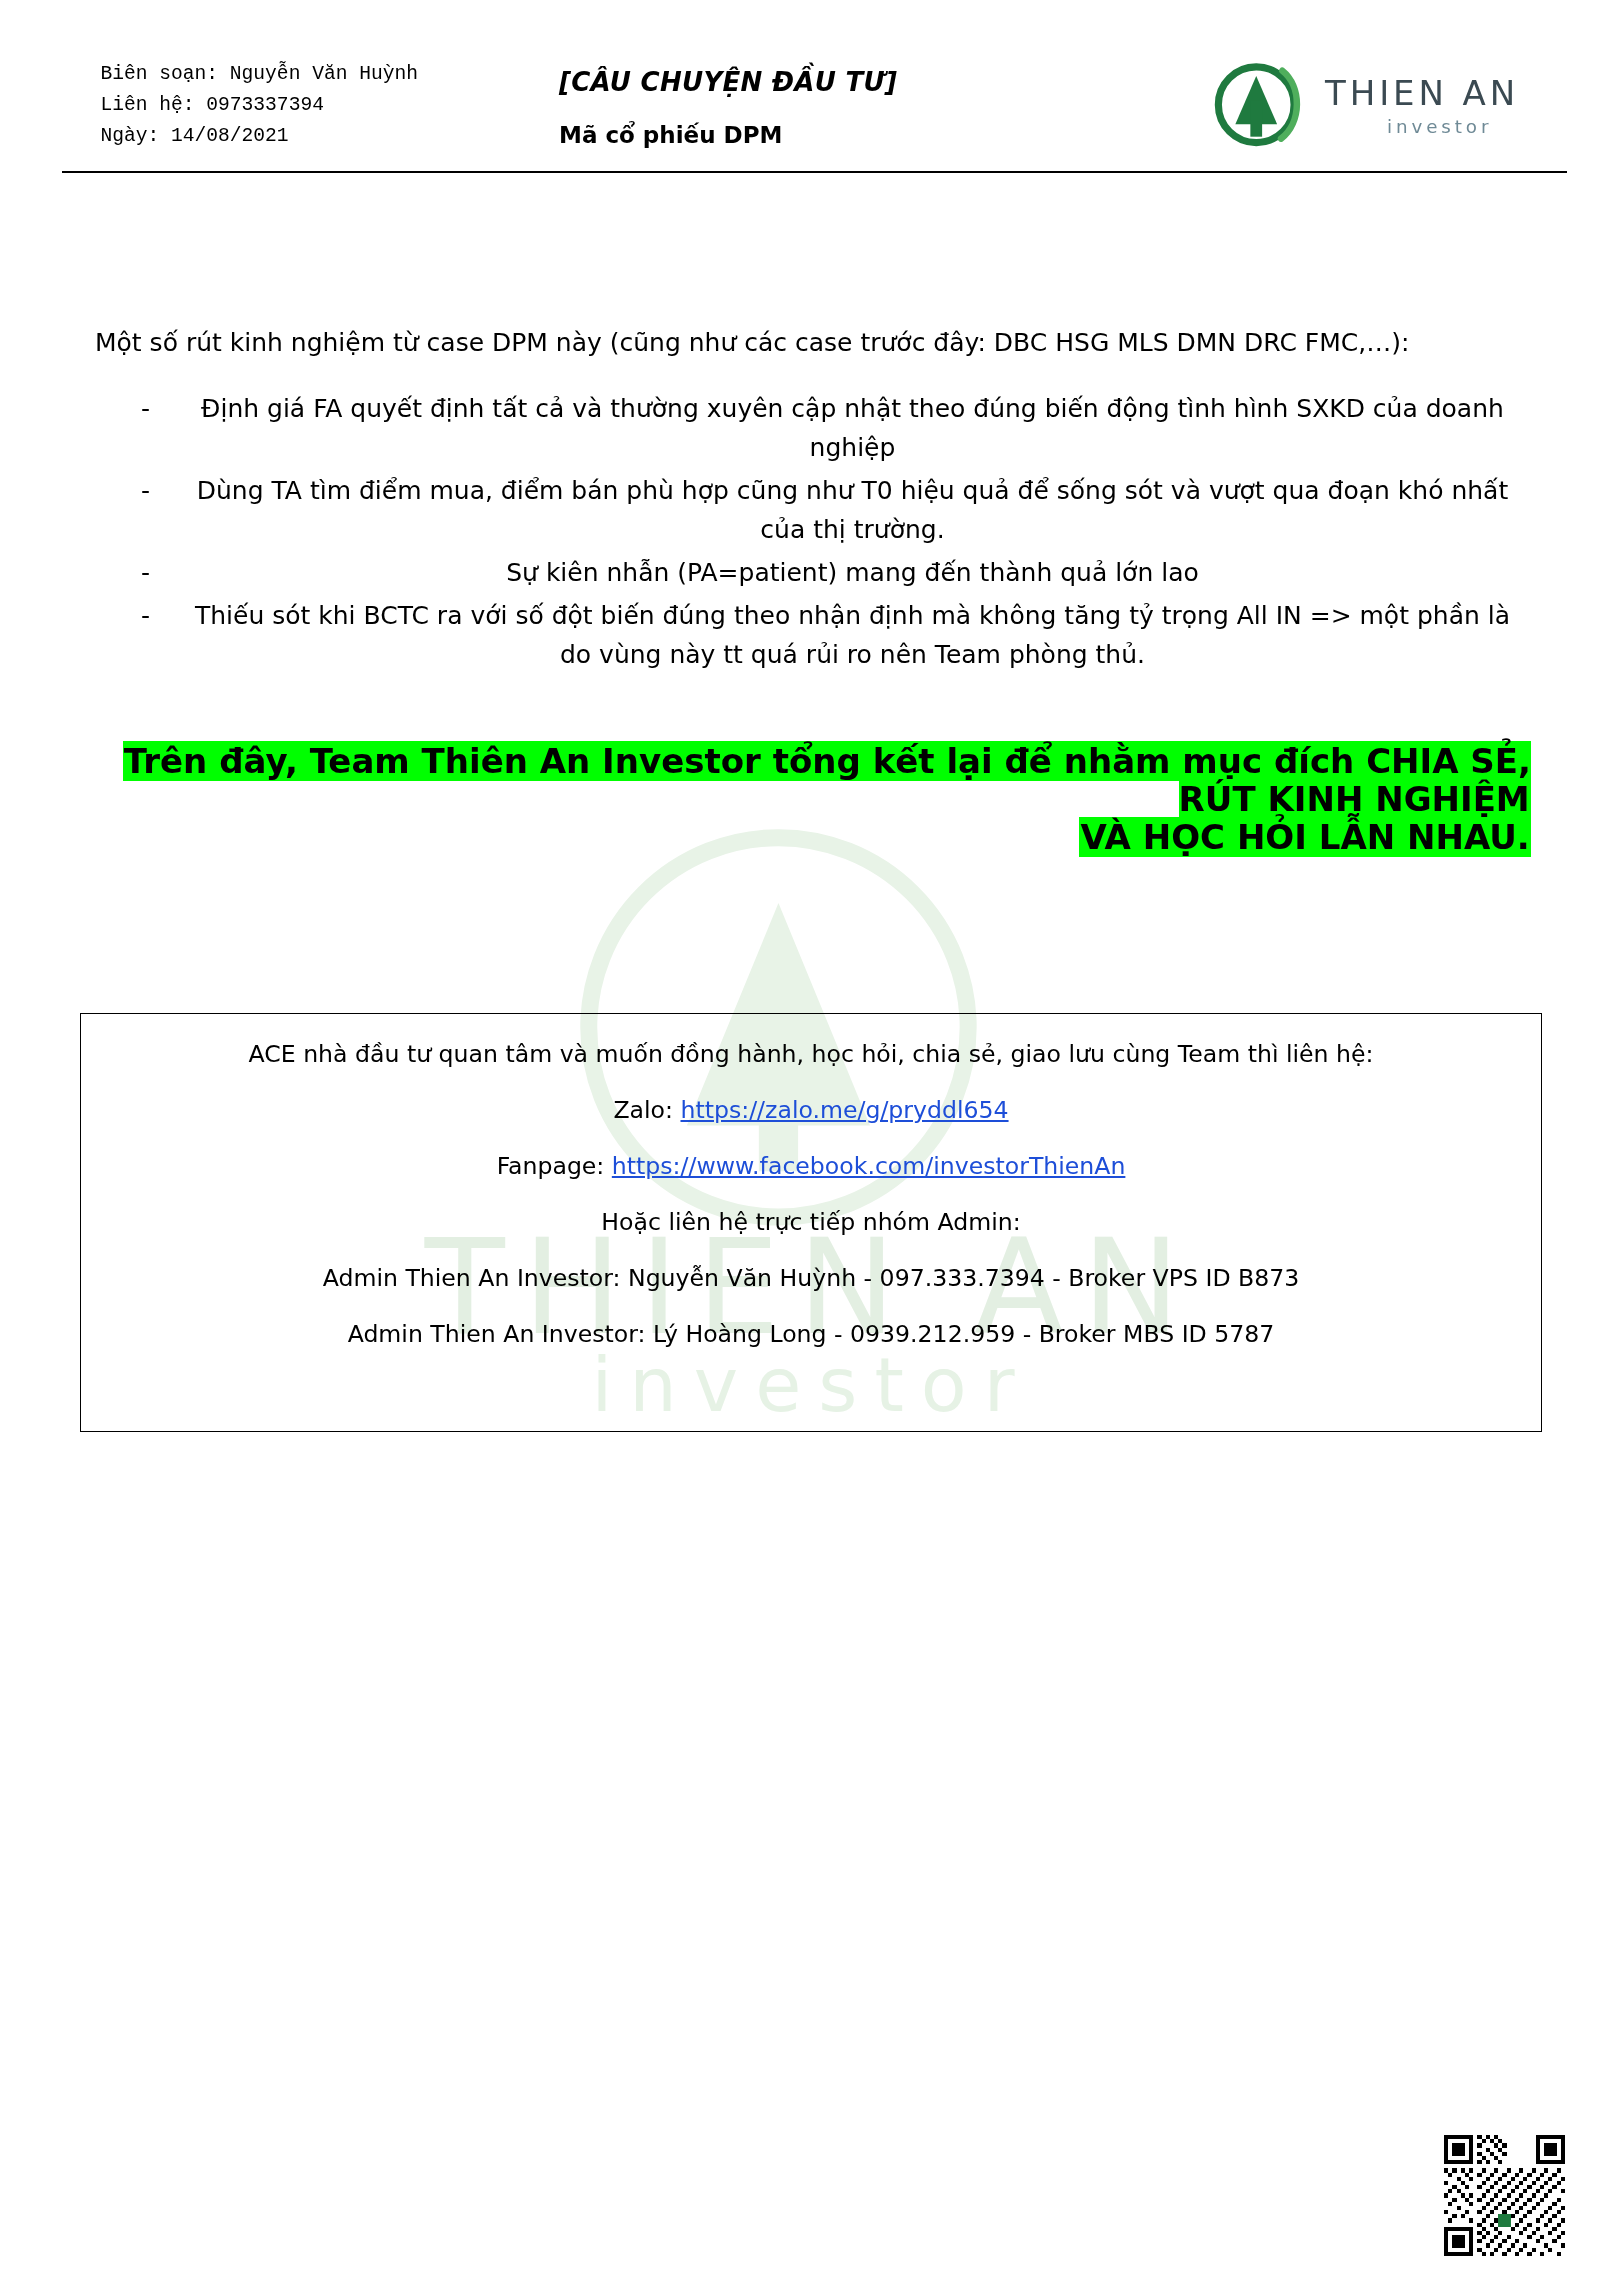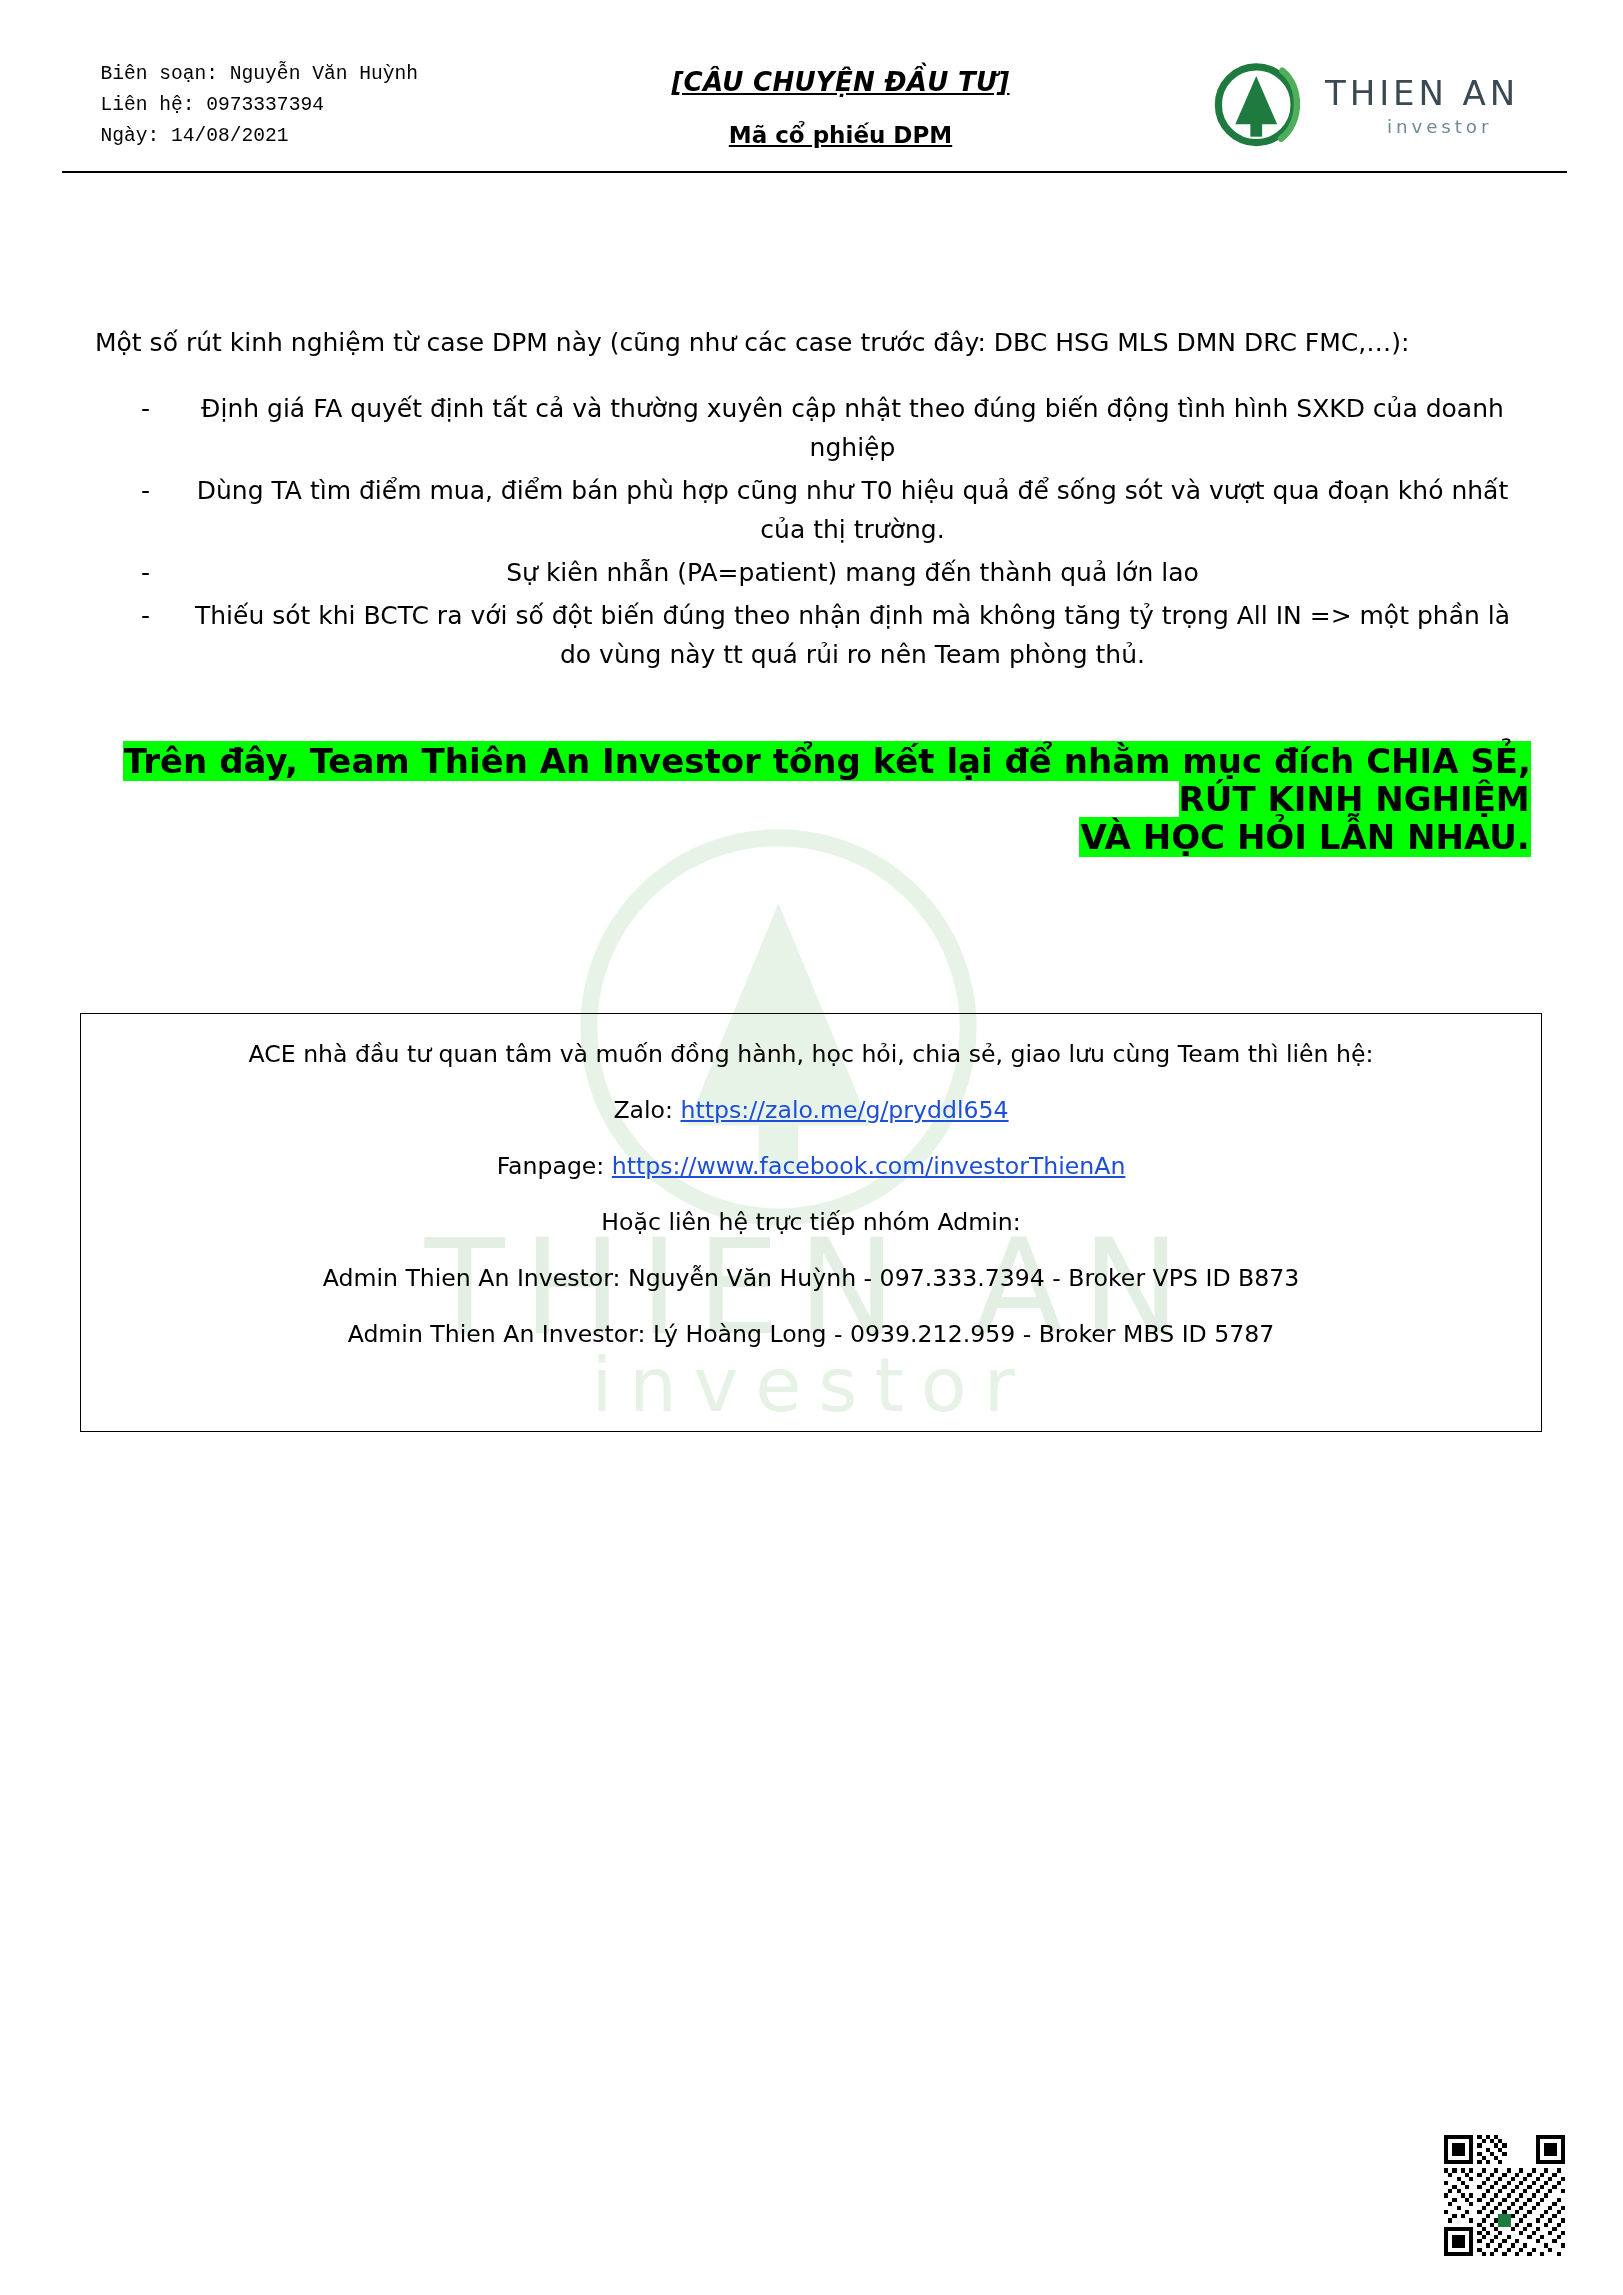--- a/index.html
+++ b/index.html
@@ -43,22 +43,21 @@
     font-family: Liberation Mono, monospace;
     color: #000;
     white-space: nowrap;
     margin-left: 32px;
   }
   .header-center {
     position: absolute;
     left: 497px;
     top: 11.8px;
     width: 563px;
-    text-align: center;
-    text-decoration: underline;
+    text-align: left;
   }
   .header-center .line1 {
     font-size: 26px;
     font-weight: bold;
     font-style: italic;
     line-height: 37px;
     letter-spacing: 0.3px;
   }
   .header-center .line2 {
     font-size: 23px;

